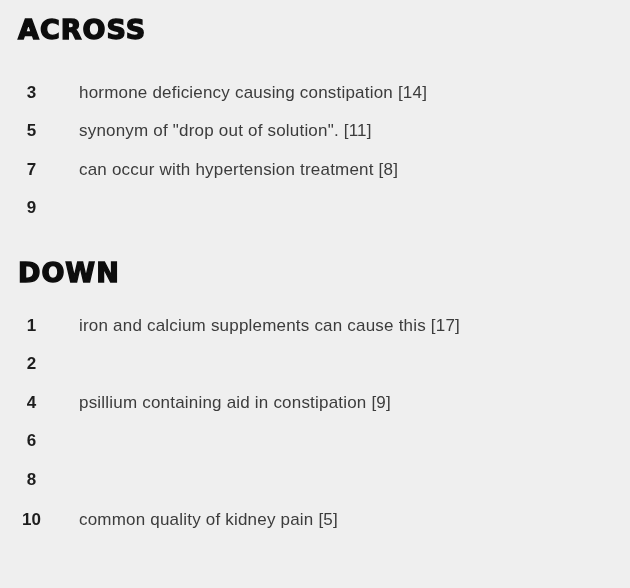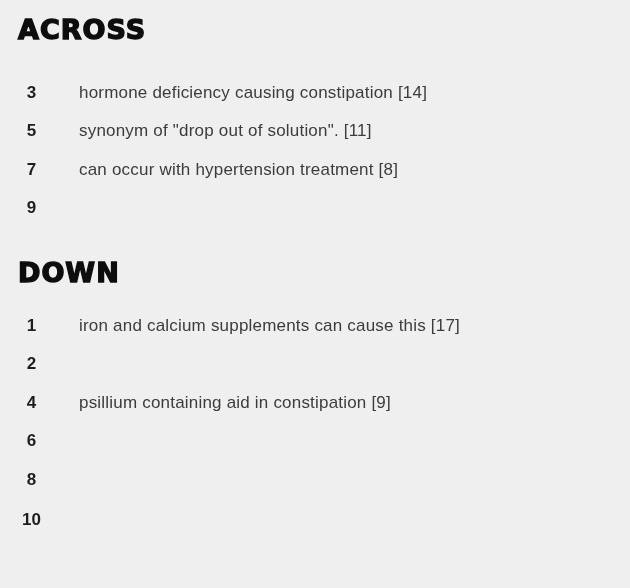--- a/index.html
+++ b/index.html
@@ -108,15 +108,16 @@
     <span class="clue-text">psillium containing aid in constipation [9]</span>
   </div>
   <div class="clue-row d3">
     <span class="clue-num">6</span>
   </div>
   <div class="clue-row d4">
     <span class="clue-num">8</span>
   </div>
   <div class="clue-row d5">
     <span class="clue-num">10</span>
+    <span class="clue-text">common quality of kidney pain [5]</span>
   </div>
 
 </div>
 
 </body></html>

